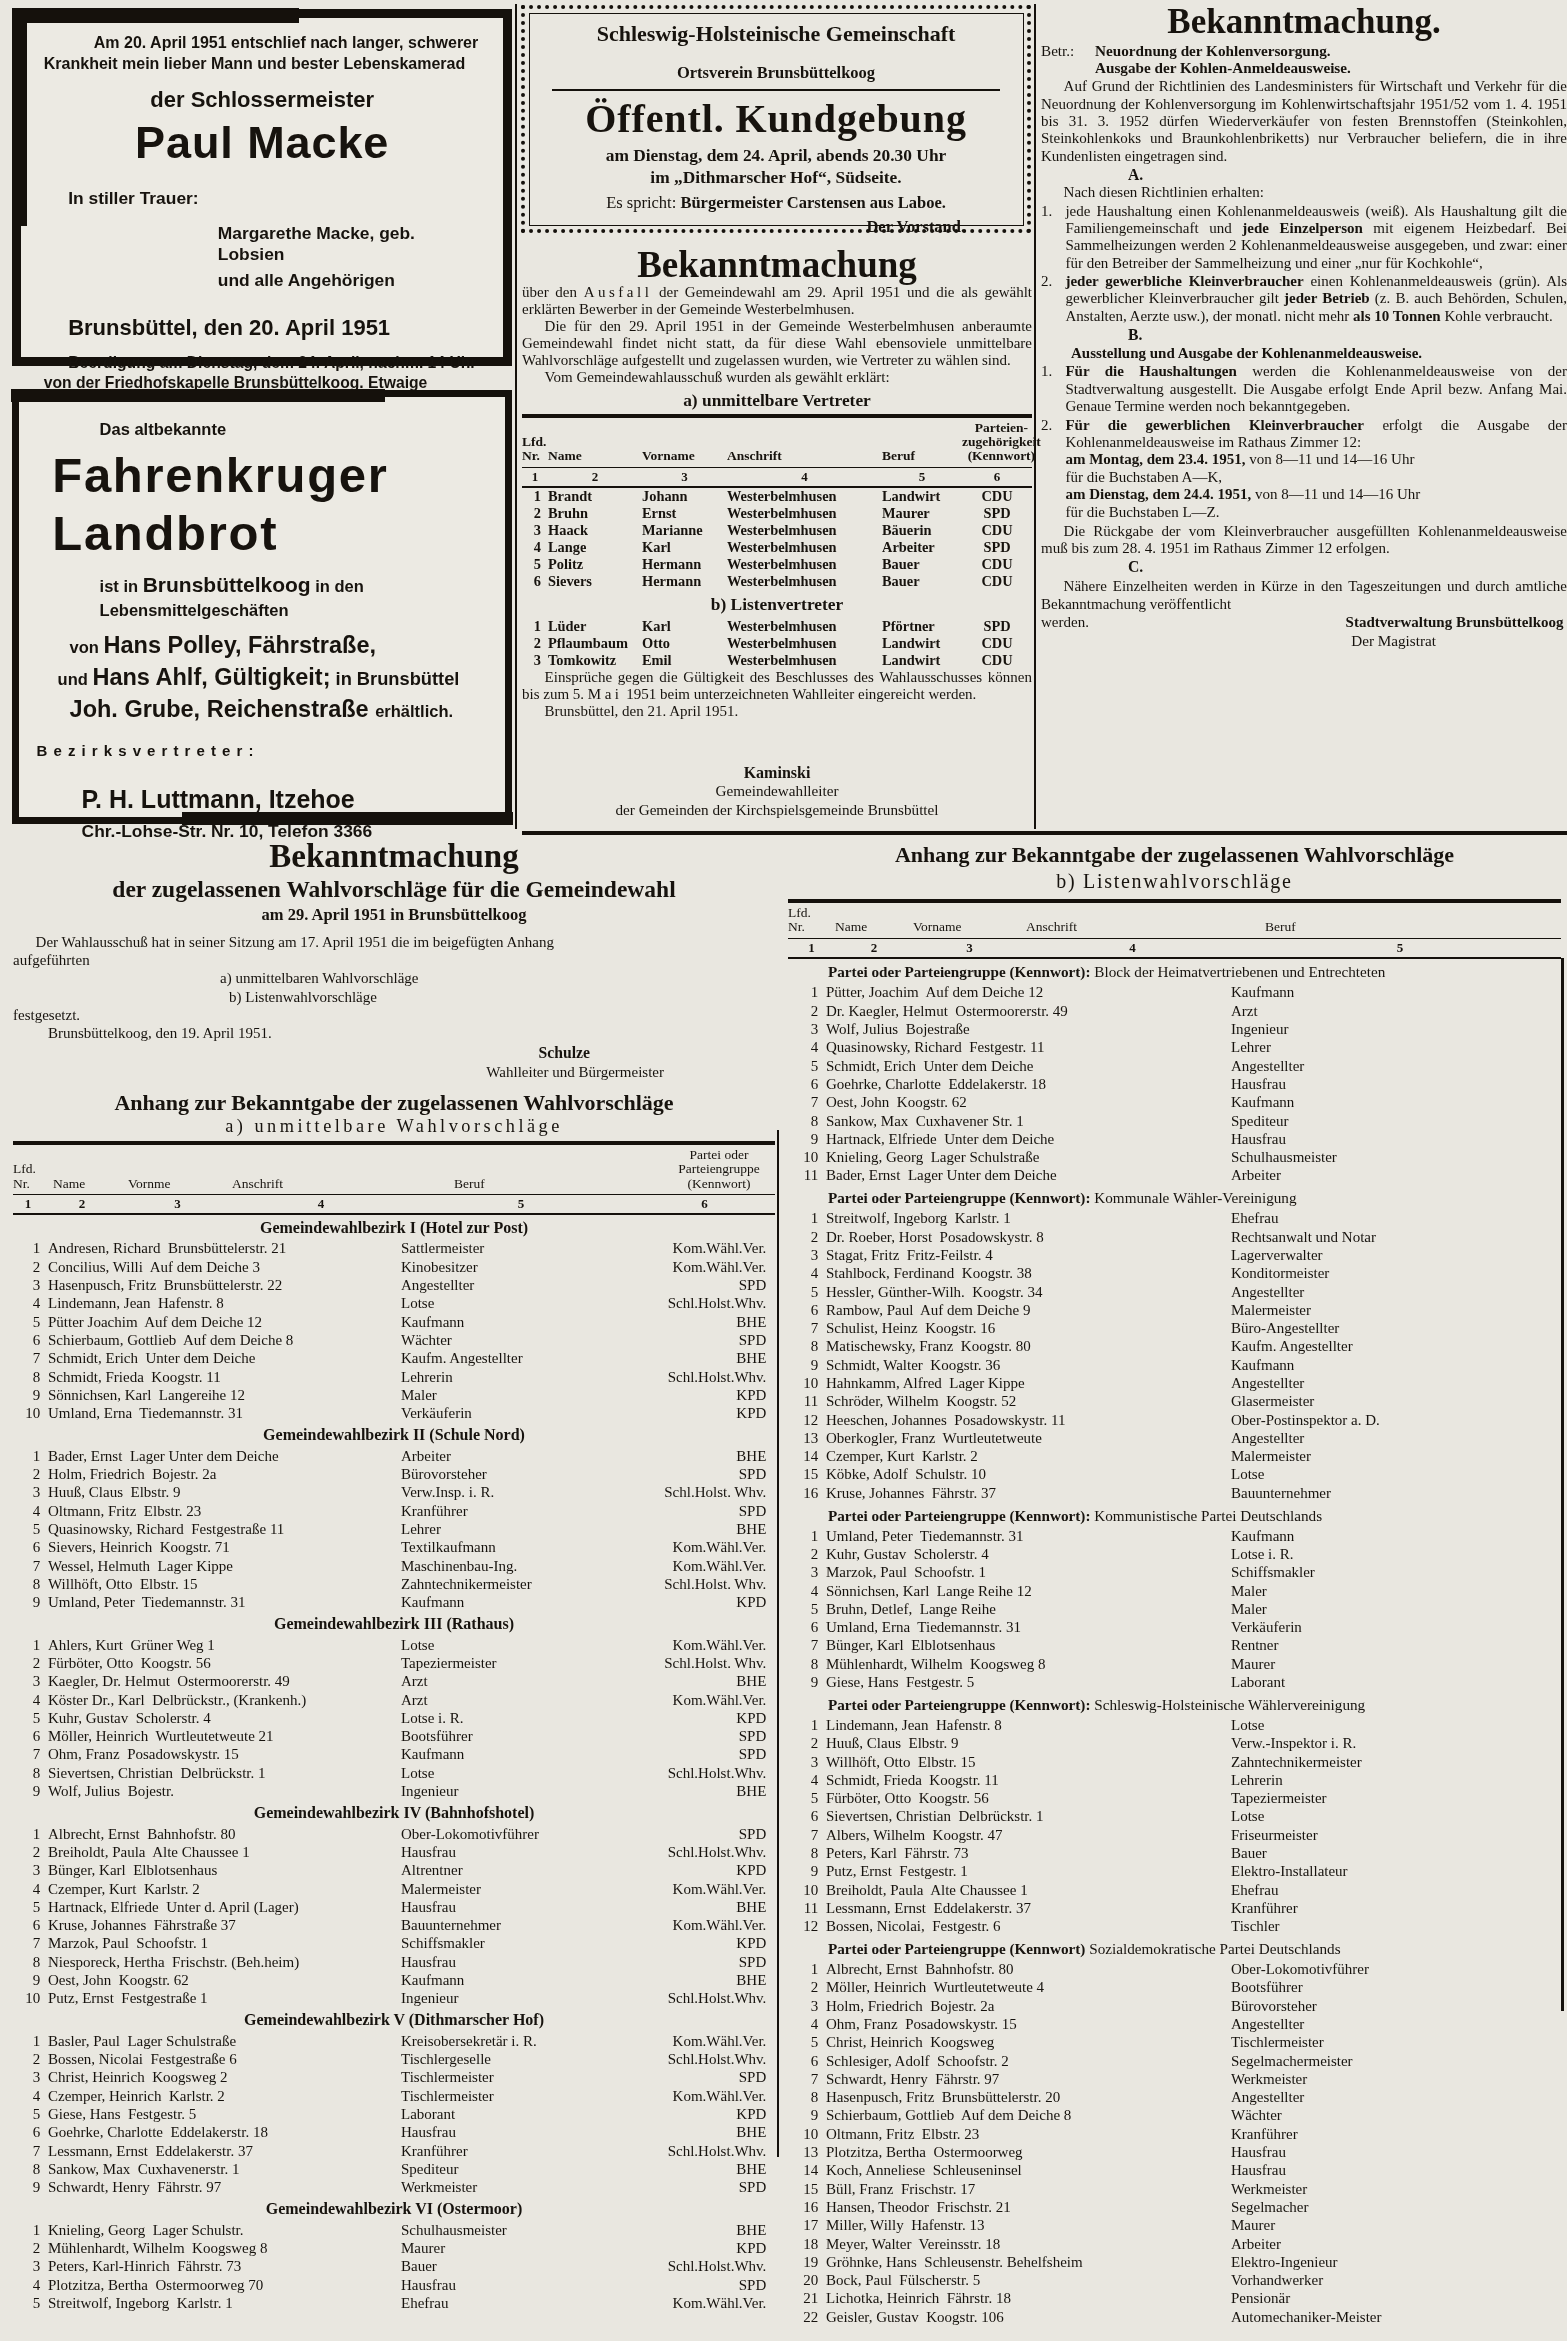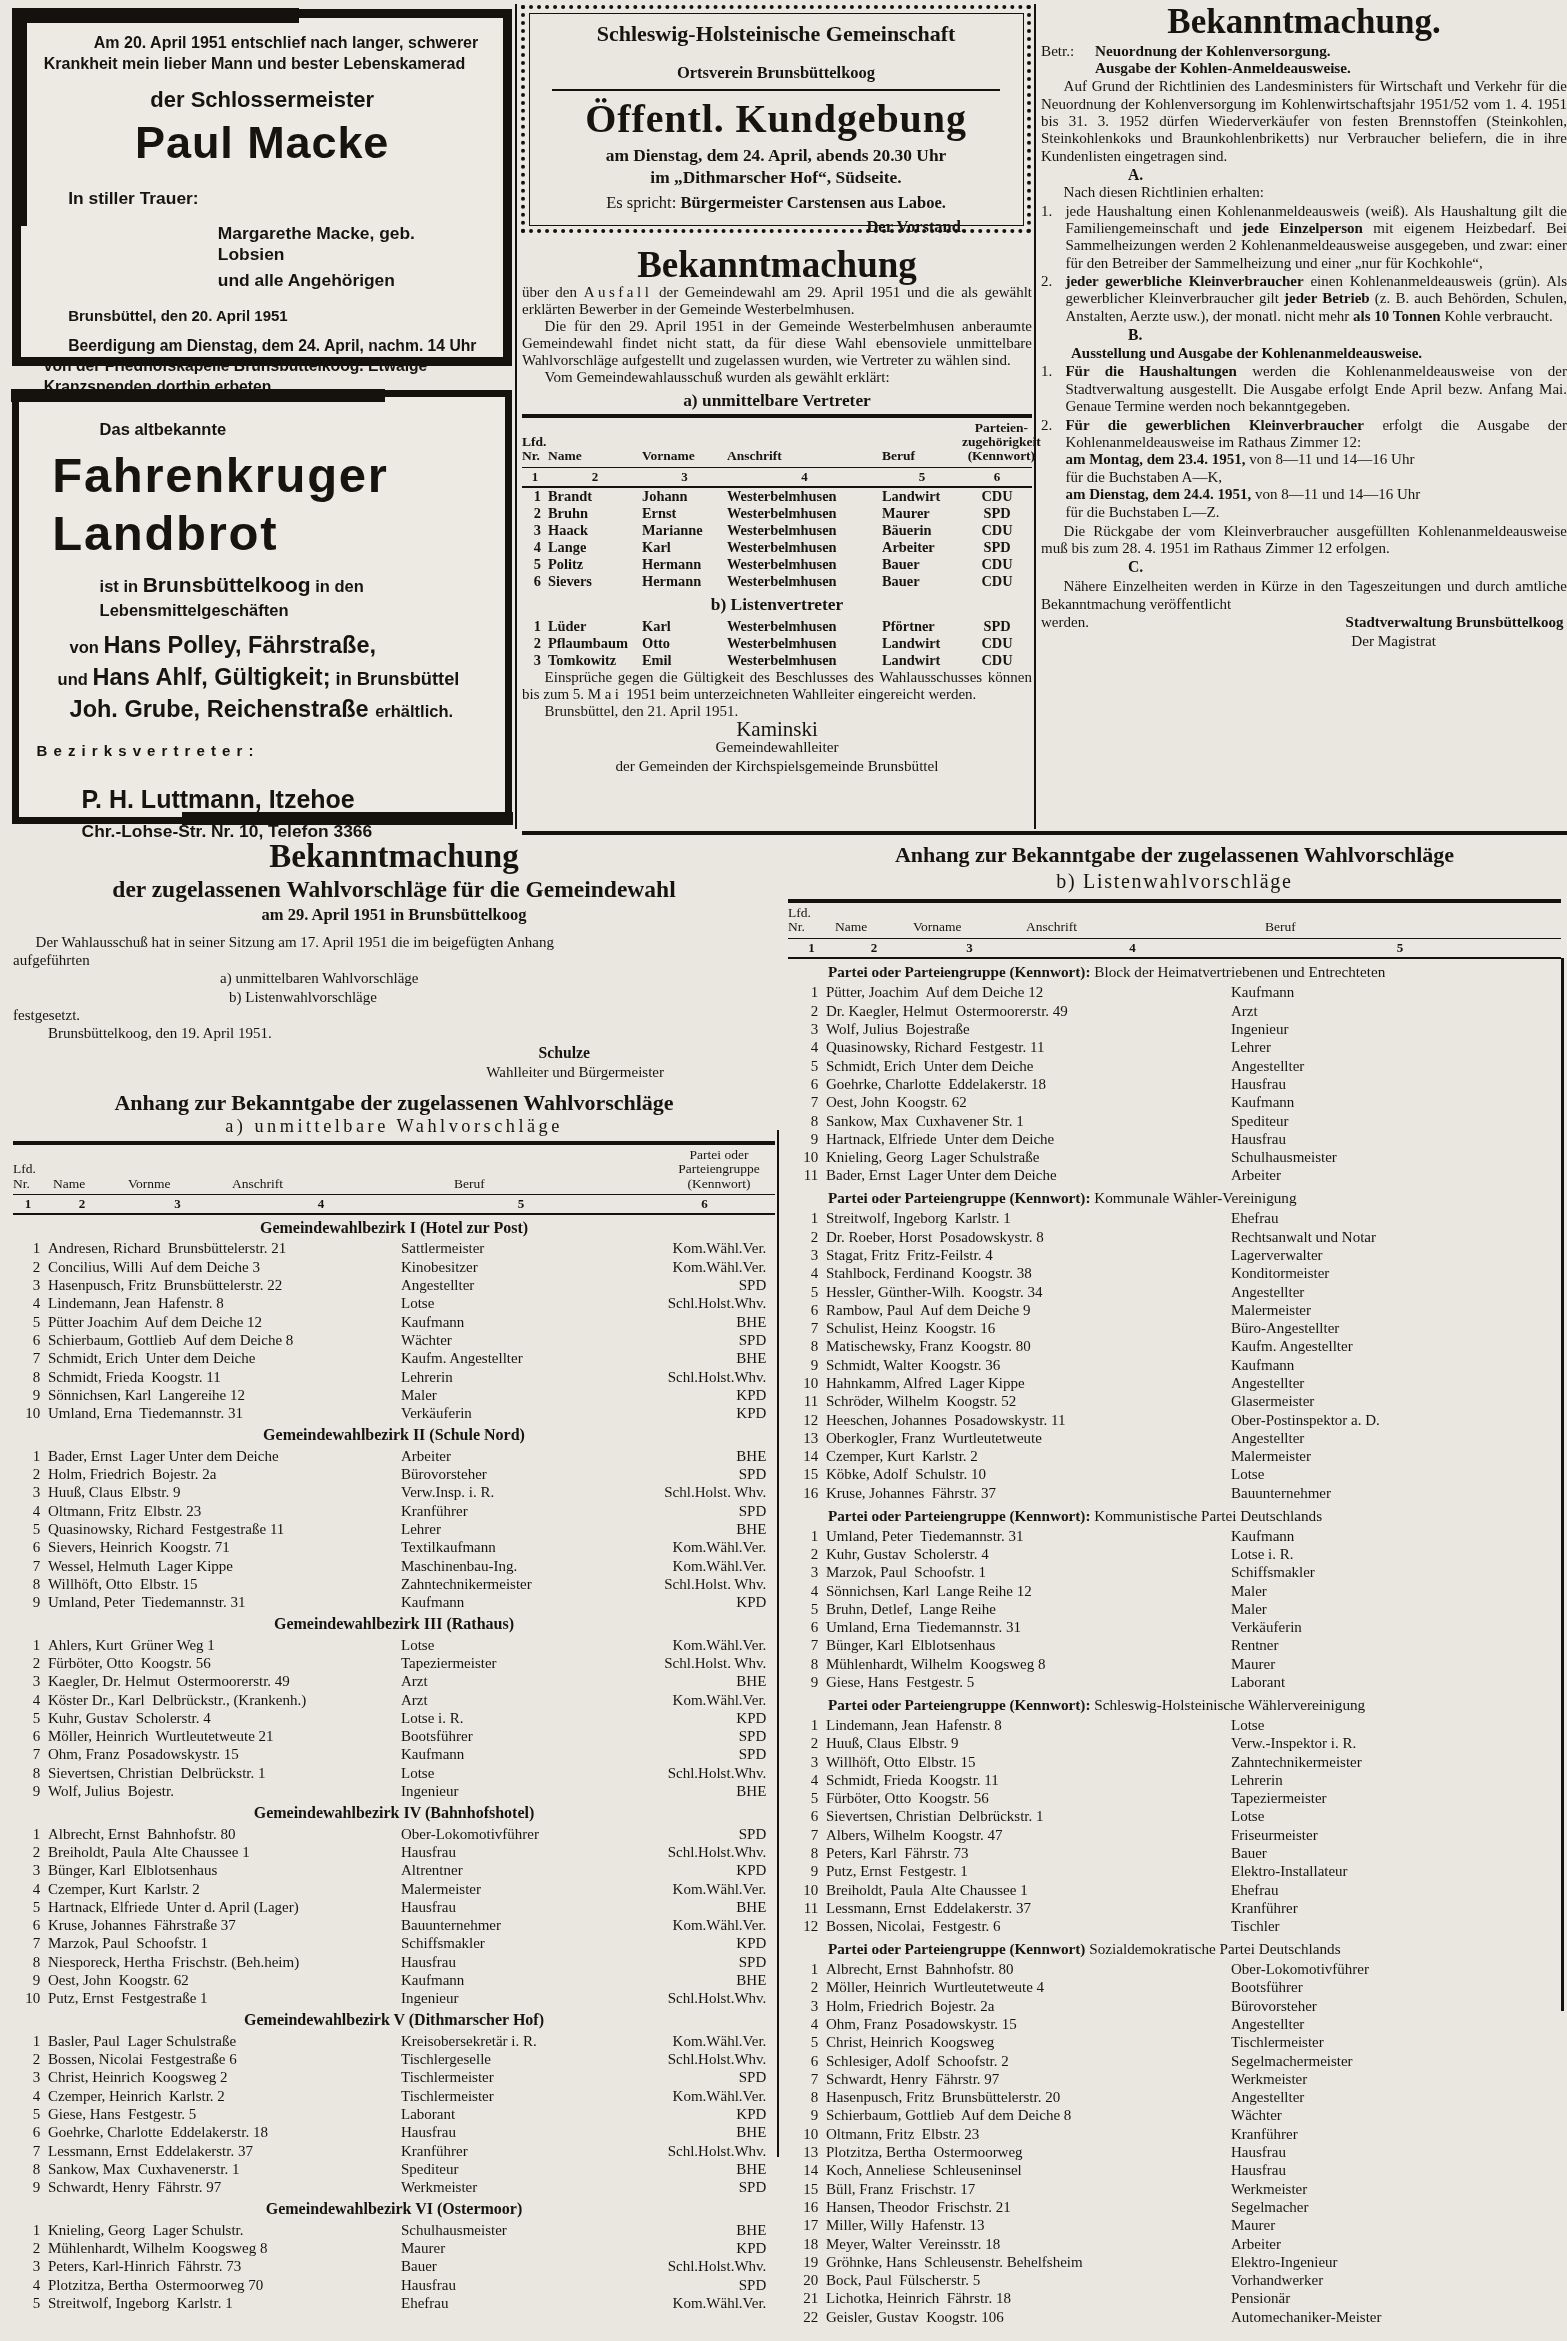--- a/index.html
+++ b/index.html
@@ -20,21 +20,21 @@
   #obituary{left:12.2px;top:8.7px;width:500px;height:357px;border:9.6px solid #15110c;background:#eceae3;
             box-sizing:border-box;padding:14px 22.6px;font-family:"Liberation Sans","DejaVu Sans",sans-serif;font-weight:bold;}
   .ob-thick-l{position:absolute;left:-9.6px;top:-9.6px;width:15.7px;height:218px;background:#15110c;}
   .ob-thick-t{position:absolute;left:-9.6px;top:-9.6px;width:287px;height:15px;background:#15110c;}
   .ob-intro{font-size:16px;line-height:1.35;text-indent:50px;}
   .ob-role{text-align:center;font-size:22px;margin-top:12.2px;}
   .ob-name{text-align:center;font-size:45px;margin-top:3.5px;letter-spacing:0.9px;}
   .ob-trauer{font-size:17.4px;margin-top:19px;margin-left:24.4px;}
   .ob-m1{font-size:17.4px;margin-top:14px;margin-left:174px;}
   .ob-m2{font-size:17.4px;margin-top:5.2px;margin-left:174px;}
-  .ob-place{font-size:15px;margin-top:16px;margin-left:24.4px;}
+  .ob-place{font-size:22px;margin-top:24px;margin-left:24.4px;}
   .ob-burial{font-size:15.7px;line-height:1.3;margin-top:12.2px;text-indent:24.4px;}
   .ob-note{font-size:16.5px;margin-top:10.4px;text-indent:24.4px;}
 
   
   #landbrot{left:12.2px;top:390px;width:500px;height:434px;border:7.8px solid #15110c;background:#eceae3;
             box-sizing:border-box;padding:22.6px 17.4px;font-family:"Liberation Sans","DejaVu Sans",sans-serif;font-weight:bold;}
   .lb-thick-t{position:absolute;left:-7.8px;top:-7.8px;width:374px;height:13px;background:#15110c;}
   .lb-thick-b{position:absolute;right:-7.8px;bottom:-7.8px;width:331px;height:13px;background:#15110c;}
   .lb-pre{font-size:16.5px;margin-left:63px;}
   .lb-n1{font-size:49px;margin-top:8.7px;margin-left:15.7px;letter-spacing:1.7px;}
@@ -69,21 +69,21 @@
   .wt-head{border-top:4.4px solid #15110c;border-bottom:1.7px solid #15110c;font-weight:bold;font-size:13.5px;
            line-height:14.4px;padding:2.6px 0 3.5px;align-items:end;}
   .wt-head .pre{white-space:pre-line;}
   .wt-head .c5{text-align:center;}
   .wt-ruler{border-bottom:2.6px solid #15110c;font-weight:bold;font-size:13px;padding:0.9px 0;}
   .wt-ruler .td{text-align:center;}
   .wtrow{font-weight:bold;font-size:14.4px;line-height:17px;}
   .wtrow .c0{text-align:right;padding-right:7px;}
   .wtrow .c5{text-align:center;}
   .bw-sig{text-align:center;font-size:15.2px;line-height:18.3px;}
-  .bw-sig1{font-weight:normal;font-size:21px;}
+  .bw-sig1{font-weight:bold;font-size:16px;margin-top:44px;}
 
   
   #coal{left:1041px;top:1.7px;width:526px;}
   .kh-title{text-align:center;font-size:35px;font-weight:bold;line-height:40px;}
   .kh-betr{display:flex;font-size:15.2px;line-height:17.4px;}
   .kh-betr .lbl{width:54px;flex:none;}
   .kh-betr .lines{font-weight:bold;}
   .kh-p{font-size:15px;line-height:17.4px;text-align:justify;text-indent:22.6px;margin-top:1.7px;}
   .kh-sec{margin-left:87px;font-size:15.7px;font-weight:bold;line-height:19px;}
   .kh-intro{font-size:15px;line-height:17.4px;text-indent:22.6px;}

